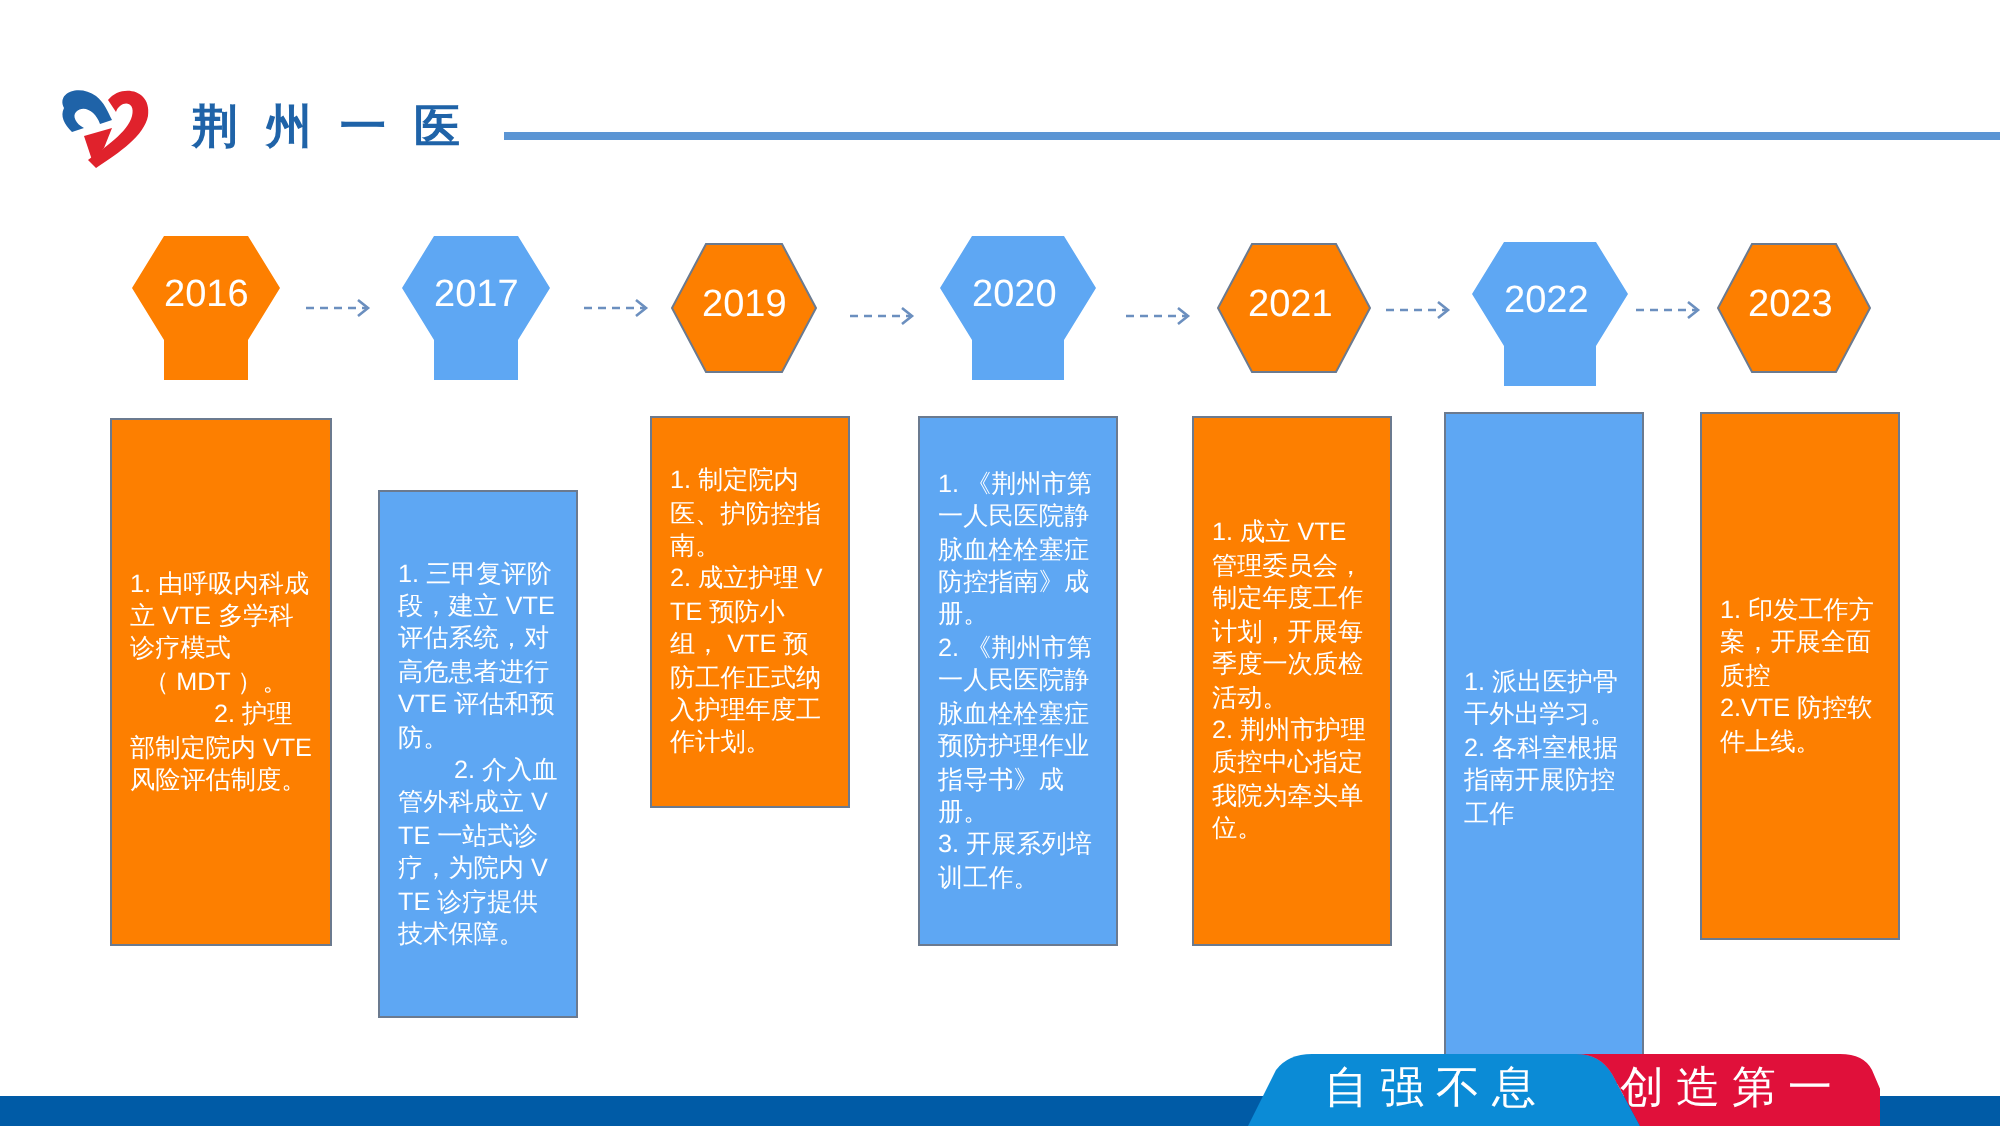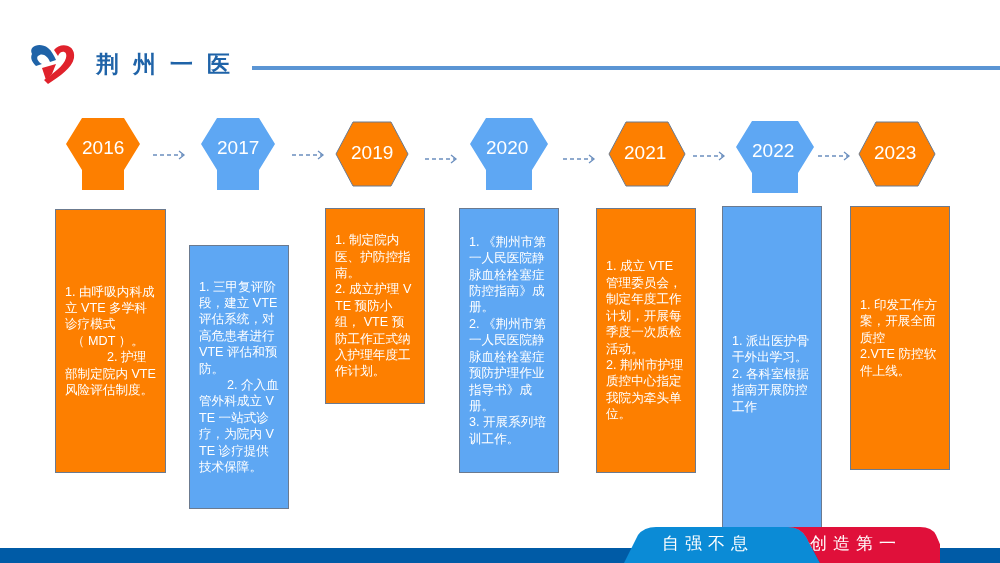--- a/index.html
+++ b/index.html
@@ -16,21 +16,21 @@
 
   .arrow { position:absolute; width:34px; height:10px; }
 
   .card { position:absolute; color:#ffffff; font-size:12.6px; line-height:16.4px; padding:0 8px 0 9px; display:flex; align-items:center; border:1px solid #6b7a8f; }
   .card.orange { background:#fd7f00; }
   .card.blue { background:#5ea7f3; }
   .card .txt { white-space:pre-wrap; word-break:break-all; width:100%; }
 
   .footer-bar { position:absolute; left:0; top:548px; width:1000px; height:15px; background:#005ba6; }
   .footer-badge { position:absolute; left:620px; top:527px; width:320px; height:36px; }
-  .slogan { position:absolute; top:532px; color:#ffffff; font-size:17px; letter-spacing:6px; line-height:24px; }
+  .slogan { position:absolute; top:532px; color:#ffffff; font-size:22px; letter-spacing:6px; line-height:24px; }
 </style>
 </head>
 <body>
 
 <div class="logo">
   <svg width="52" height="46" viewBox="0 0 52 46">
     <path d="M6 14 C2 6 14 2 22 8 C26 11 28 16 30 20 L24 22 C22 16 16 12 12 16 C10 18 12 22 16 24 L10 26 C6 22 4 18 6 14 Z" fill="#1f63a8"></path>
     <path d="M28 10 C34 2 50 4 48 18 C46 28 34 36 22 44 L18 40 C26 34 38 26 40 18 C42 10 34 10 32 16 Z" fill="#e0222c"></path>
     <path d="M16 28 L30 24 L26 34 L20 40 Z" fill="#e0222c"></path>
   </svg>

